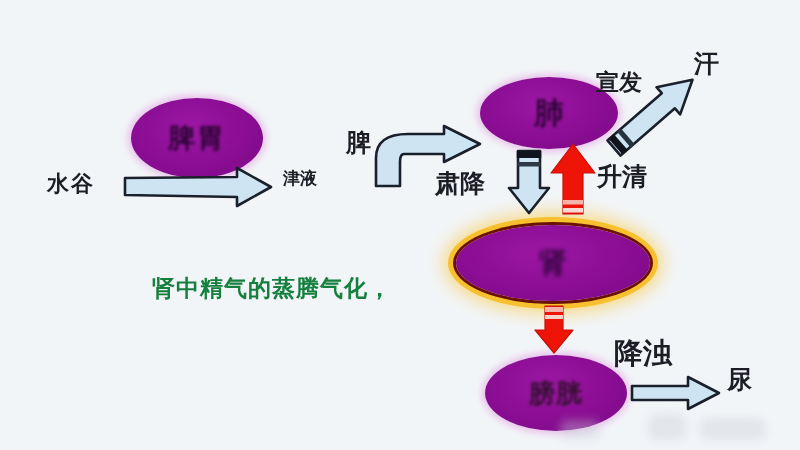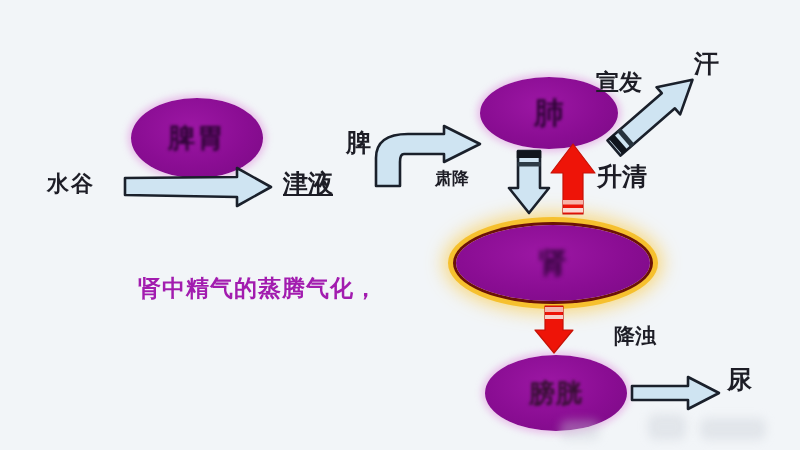--- a/index.html
+++ b/index.html
@@ -41,33 +41,33 @@
 
   
   .lbl{
     position:absolute;
     font-weight:700;
     color:#1d1d26;
     white-space:nowrap;
     user-select:none;
   }
   #lbl-water-grain{left:47px;top:169px;font-size:22px;letter-spacing:2px;}
-  #lbl-jinye{left:283px;top:167px;font-size:25px;text-decoration:underline;}
+  #lbl-jinye{left:283px;top:167px;font-size:17px;}
   #lbl-spleen{left:346px;top:126px;font-size:25px;}
-  #lbl-sujiang{left:435px;top:167px;font-size:17px;text-align:center;}
+  #lbl-sujiang{left:435px;top:167px;font-size:25px;text-align:center;}
   #lbl-xuanfa{left:596px;top:67px;font-size:23px;}
   #lbl-sweat{left:694px;top:47px;font-size:25px;}
   #lbl-shengqing{left:597px;top:160px;font-size:25px;text-align:center;}
-  #lbl-jiangzhuo{left:614px;top:322px;font-size:21px;}
+  #lbl-jiangzhuo{left:614px;top:334px;font-size:29px;}
   #lbl-urine{left:727px;top:363px;font-size:25px;}
 
   
   .caption{
-    position:absolute;left:138px;top:266px;
-    font-size:23px;font-weight:600;color:#a21caf;
+    position:absolute;left:152px;top:266px;
+    font-size:23px;font-weight:600;color:#15803d;
     letter-spacing:1px;line-height:45px;
   }
   .caption div{white-space:nowrap;}
 
   
   .arrow{position:absolute;}
   .blue-fill{fill:#cfe4f2;stroke:#1a202b;stroke-width:2.6;stroke-linejoin:round;}
   .red-fill{fill:#ee1408;stroke:#c61106;stroke-width:1.2;stroke-linejoin:round;}
 
   

